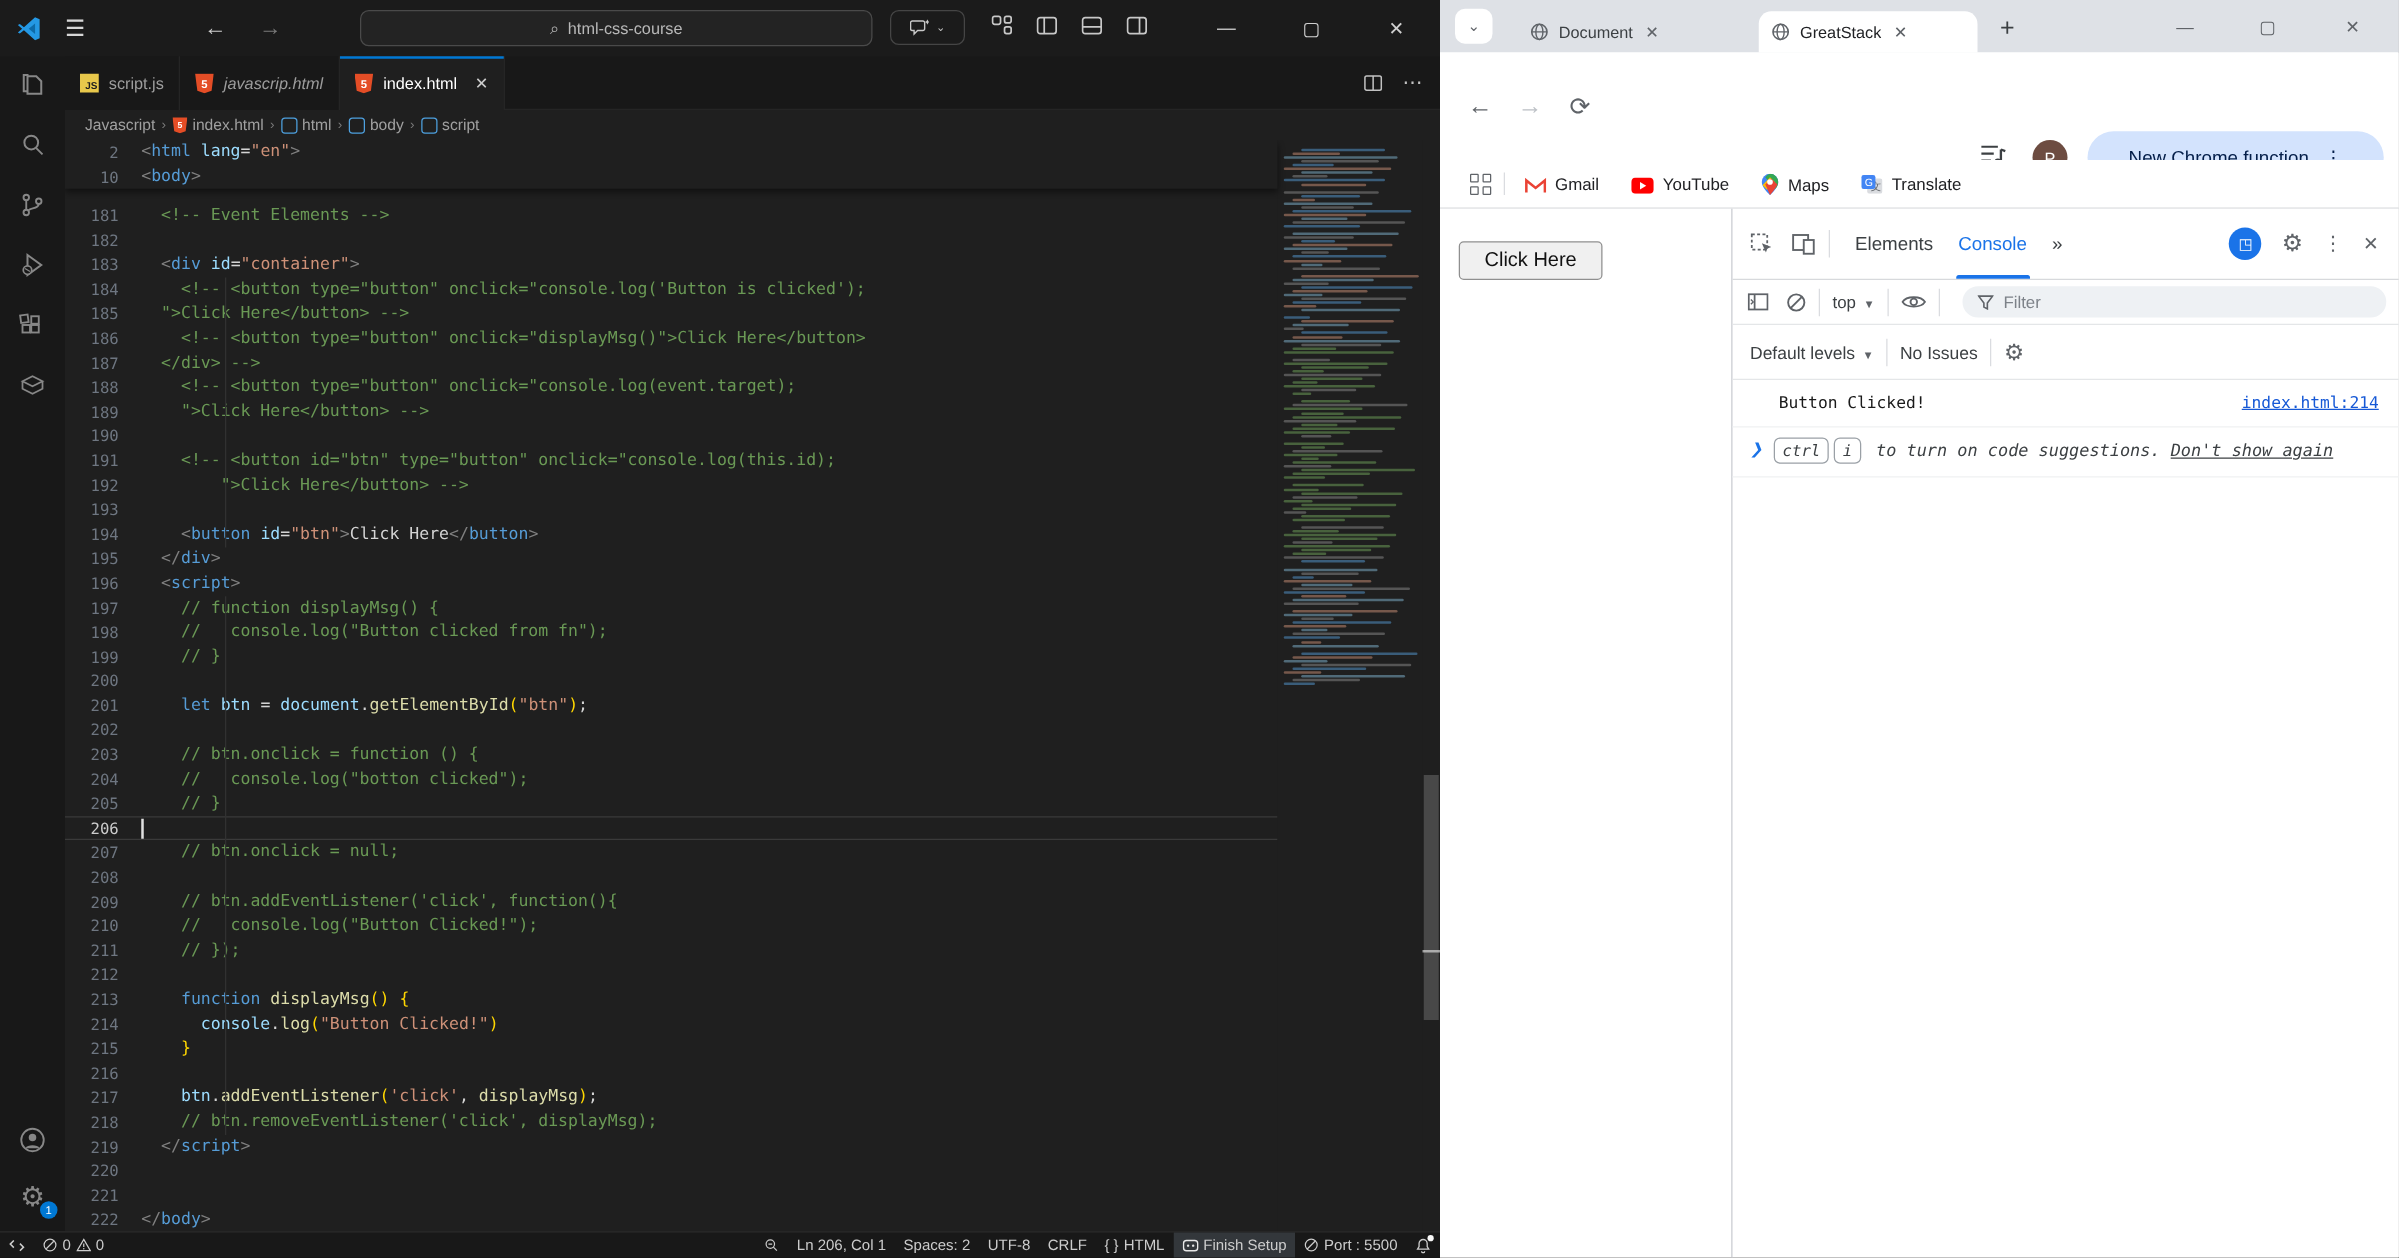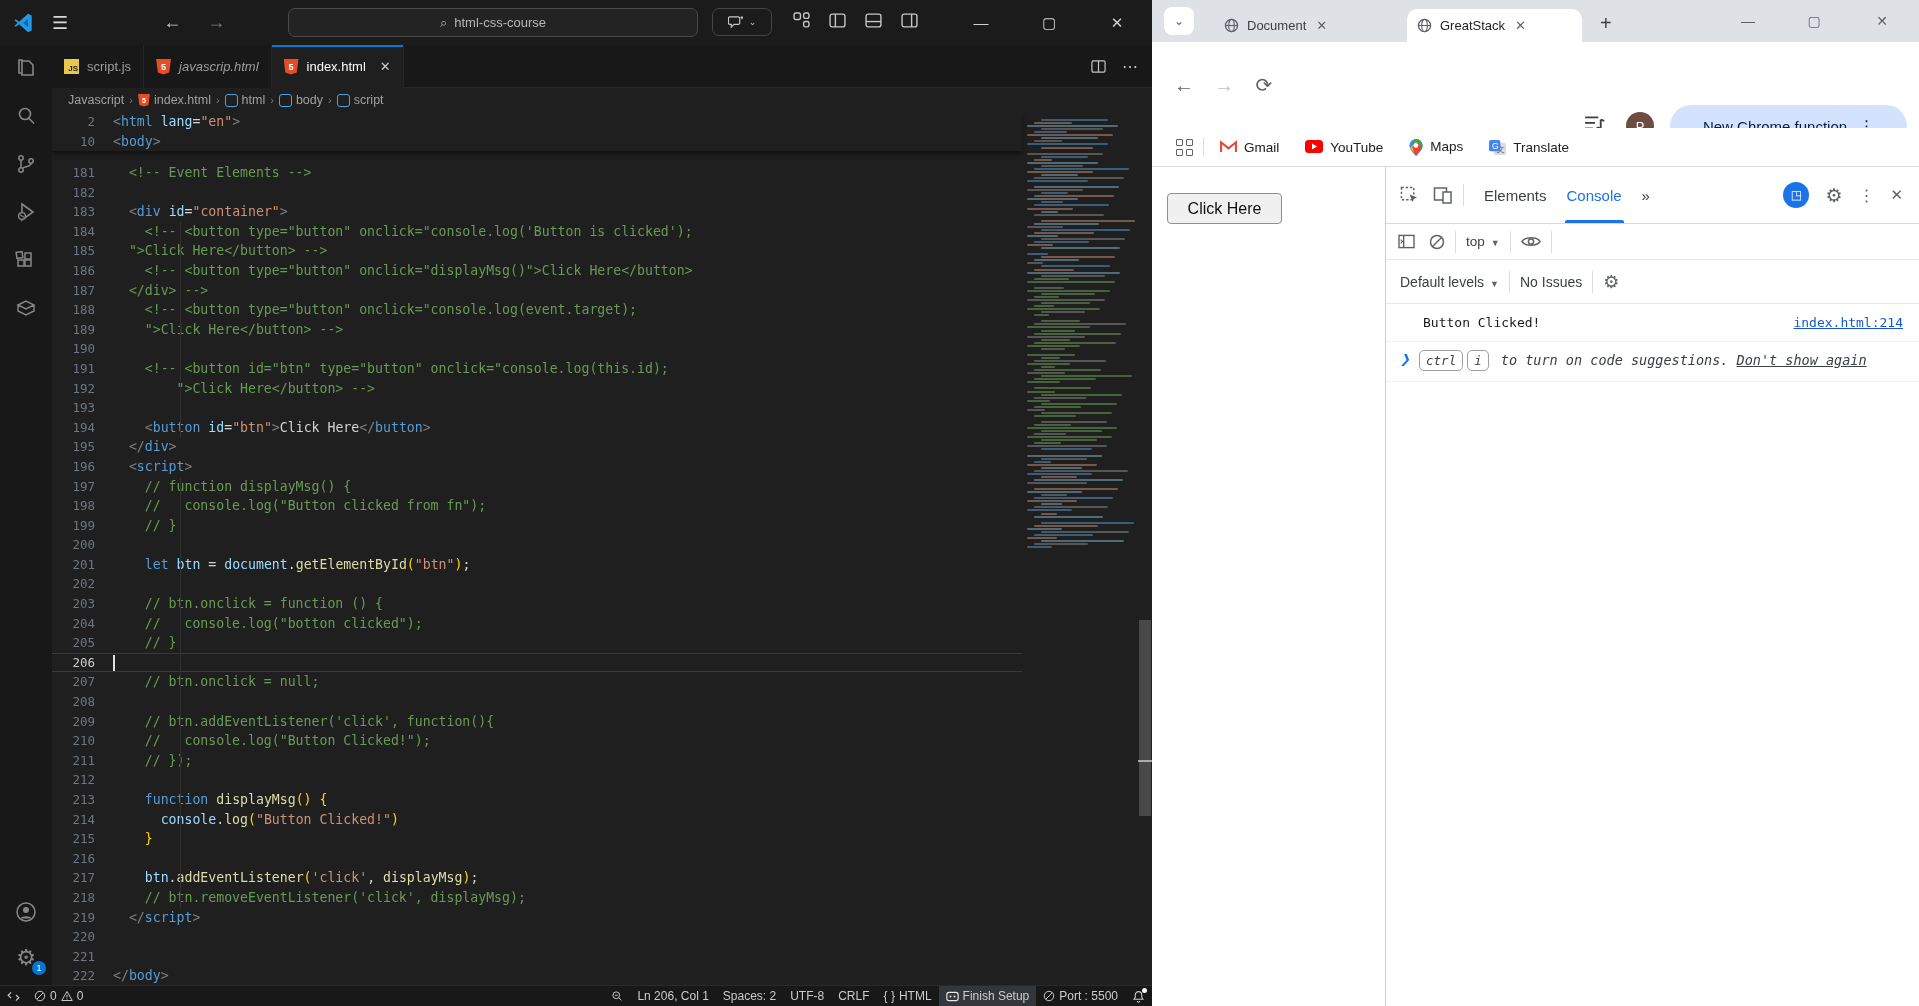--- a/index.html
+++ b/index.html
@@ -113,21 +113,21 @@
   .media-icon { position:absolute; left:432px; top:72px; color:#3c4043; }
   .cr-avatar { position:absolute; left:474px; top:70px; width:28px; height:28px; border-radius:50%;
     background:#6d4c41; color:#fff; display:flex; align-items:center; justify-content:center; font-size:13px; }
   .update-pill { position:absolute; left:518px; top:63px; width:237px; height:42px; background:#d3e3fd;
     border-radius:21px; display:flex; align-items:center; justify-content:center; gap:12px;
     color:#041e49; font-size:15px; }
   .update-pill .dots { color:#041e49; font-size:15px; letter-spacing:0; }
 
   .cr-bookmarks { position:absolute; left:0; top:128px; width:100%; height:39px; background:#fff;
     border-bottom:1px solid #d7d9dc; display:flex; align-items:center; font-size:13.5px; color:#202124; }
-  .bm-item { display:flex; align-items:flex-start; gap:7px; margin-right:26px; cursor:pointer; }
+  .bm-item { display:flex; align-items:flex-end; gap:7px; margin-right:26px; cursor:pointer; }
   .bm-divider { width:1px; height:18px; background:#dadce0; margin:0 16px 0 10px; }
   .apps-grid { margin-left:24px; display:grid; grid-template-columns:7px 7px; grid-gap:3px; }
   .apps-grid span { width:7px; height:7px; border:1.6px solid #5f6368; border-radius:1px; }
 
   .cr-page { position:absolute; left:0; top:167px; width:233px; height:839px; background:#fff; }
   .click-btn { position:absolute; left:15px; top:26px; width:115px; height:31px; background:#f0f0f0;
     border:1px solid #8f8f8f; border-radius:4px; font-size:16px; color:#111; font-family:"Liberation Sans",sans-serif;
     display:flex; align-items:center; justify-content:center; cursor:pointer; }
 
   
@@ -544,20 +544,26 @@
           <line x1="3.5" y1="12.5" x2="12.5" y2="3.5" stroke="#5f6368" stroke-width="1.5"></line>
         </svg>
       <span class="dt-vdiv"></span>
       <span><span>top</span><span class="caret">▼</span></span>
       <span class="dt-vdiv"></span>
       <svg width="20" height="13" viewBox="0 0 20 13">
           <path d="M1 6.5 C4 1.5 16 1.5 19 6.5 C16 11.5 4 11.5 1 6.5 Z" fill="none" stroke="#5f6368" stroke-width="1.5"></path>
           <circle cx="10" cy="6.5" r="2.6" fill="none" stroke="#5f6368" stroke-width="1.5"></circle>
         </svg>
       <span class="dt-vdiv"></span>
+      <div class="filter-pill">
+        <svg width="13" height="12" viewBox="0 0 14 13">
+            <path d="M1 1 h12 l-4.5 6 v5 l-3 -1.5 v-3.5 Z" fill="none" stroke="#5f6368" stroke-width="1.4"></path>
+          </svg>
+        <span>Filter</span>
+      </div>
     </div>
 
     <div class="dt-row2">
       <span><span>Default levels</span><span class="caret">▼</span></span>
       <span class="dt-vdiv"></span>
       <span>No Issues</span>
       <span class="dt-vdiv"></span>
       <span style="font-size:18px; color:#5f6368">⚙</span>
     </div>
 

